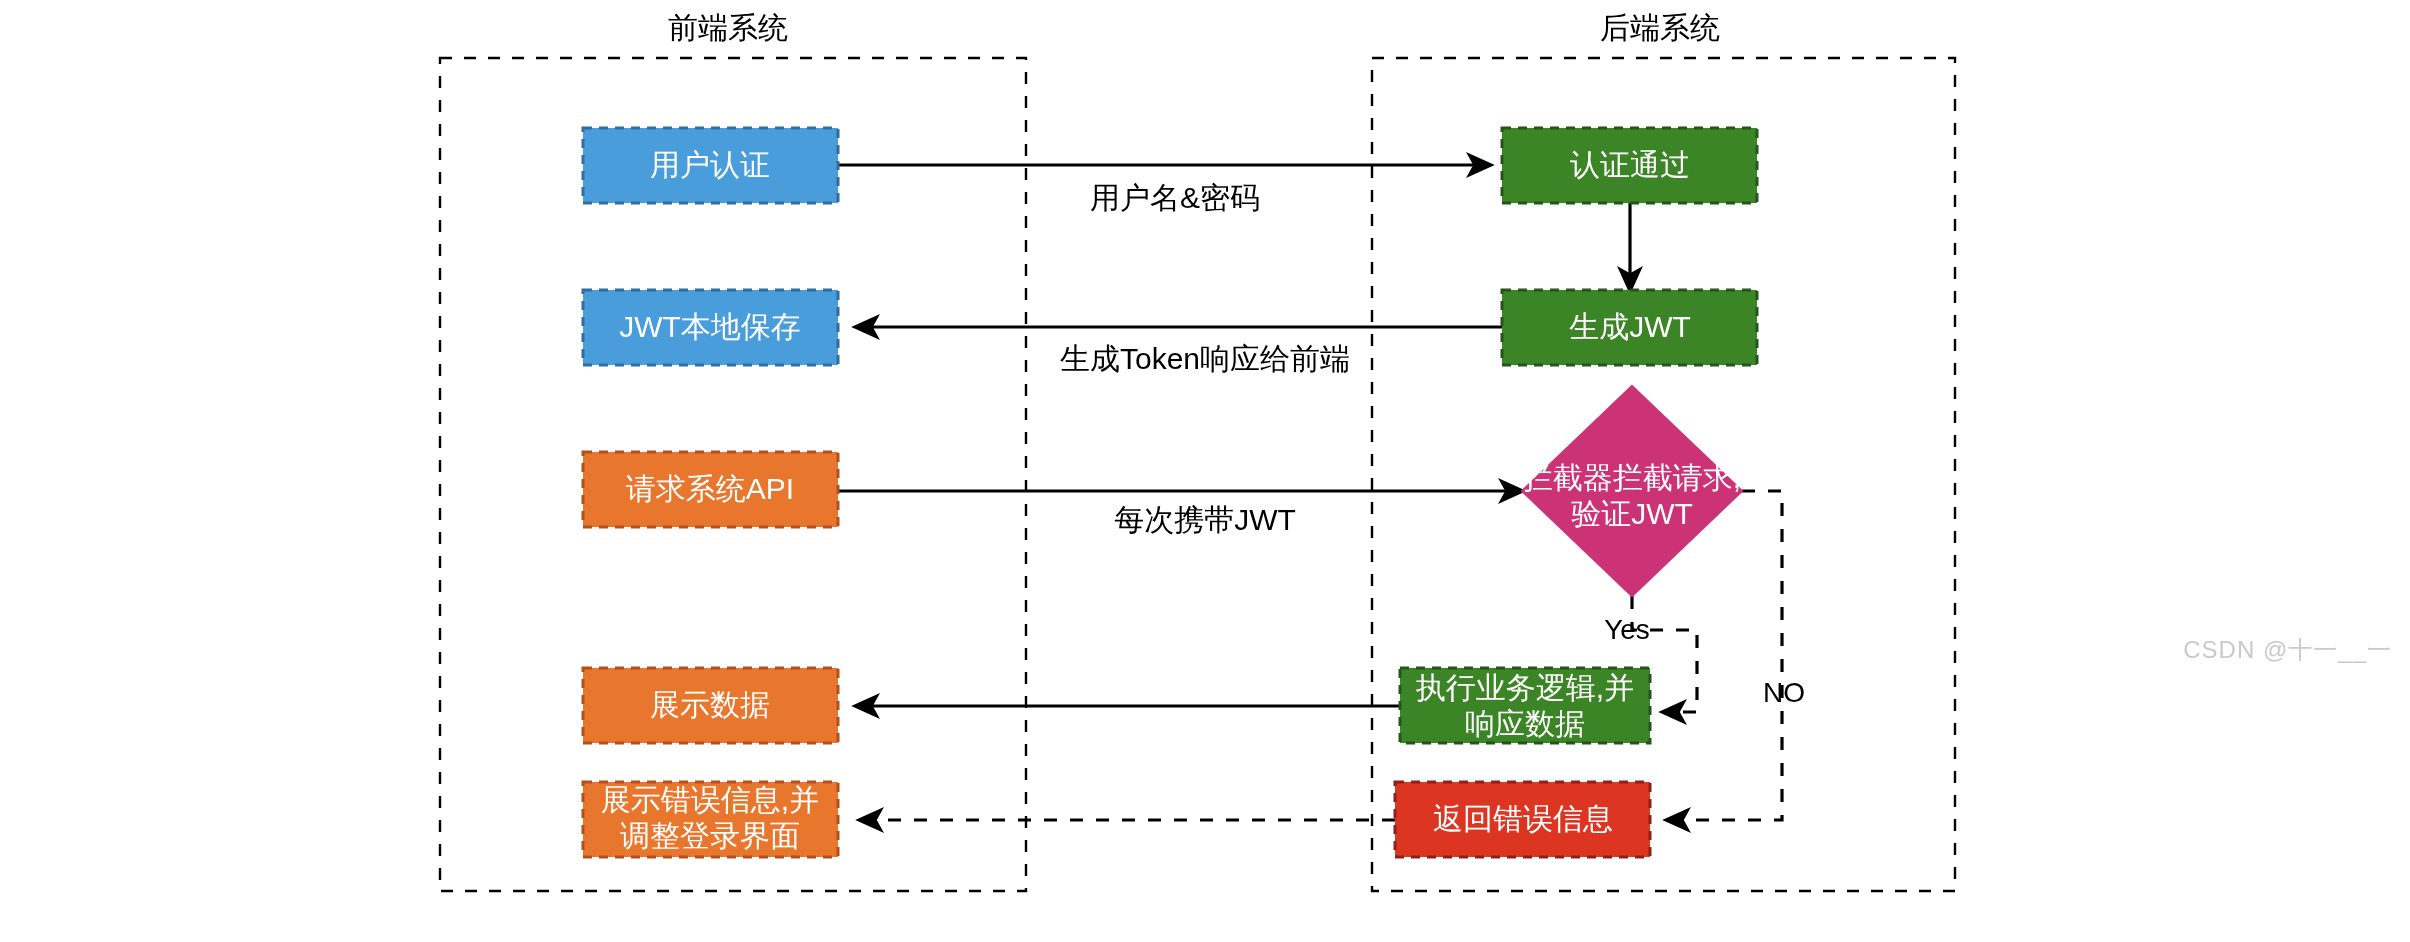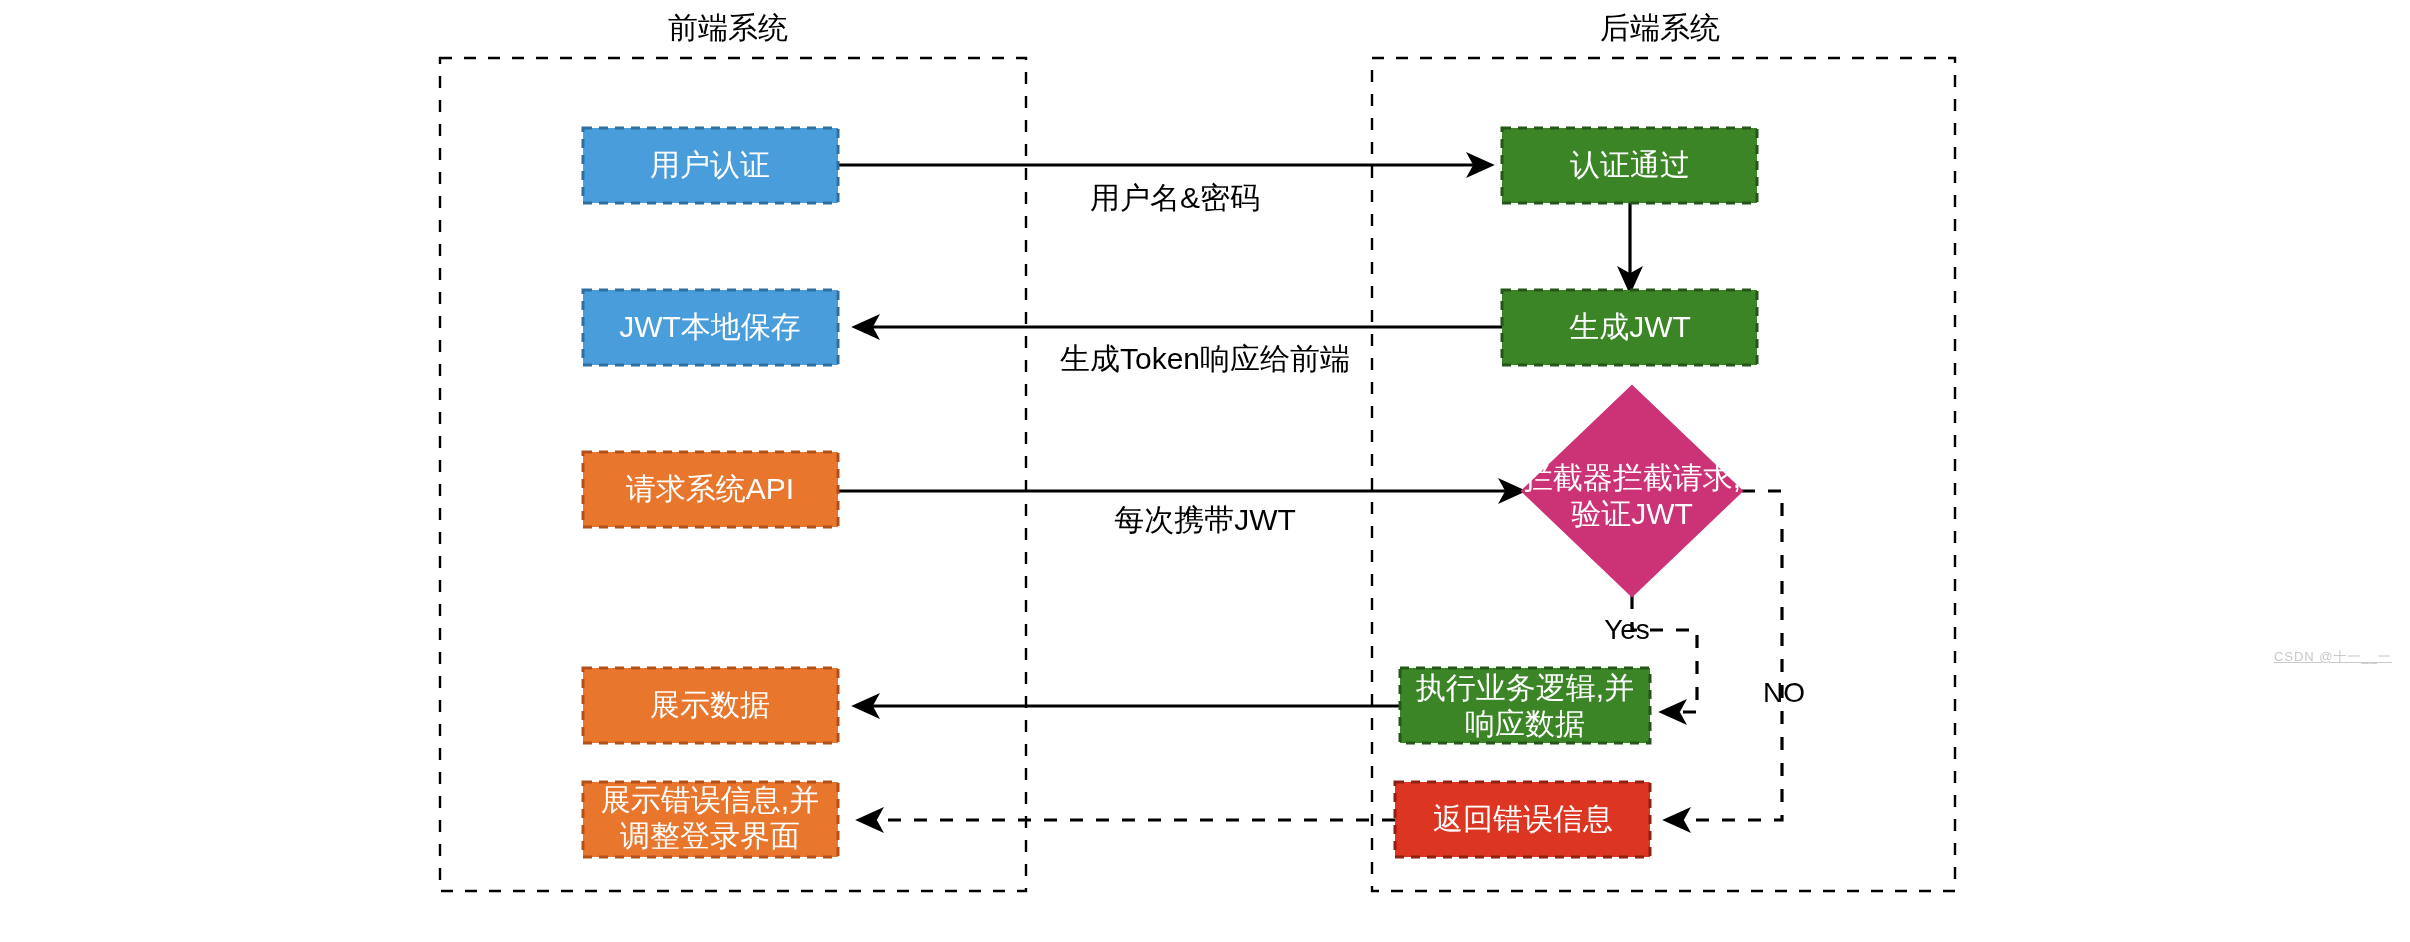--- a/index.html
+++ b/index.html
@@ -4,22 +4,22 @@
 <style>
   html,body{margin:0;padding:0;background:#ffffff;}
   body{width:2410px;height:942px;overflow:hidden;
        font-family:"Liberation Sans","DejaVu Sans",sans-serif;}
   #stage{position:relative;width:2410px;height:672px;background:#fff;}
   svg#diagram{position:absolute;left:0;top:0;width:2410px;height:942px;display:block;}
   .lane-title{font-size:30px;fill:#000;text-anchor:middle;dominant-baseline:middle;}
   .node-label{font-size:30px;fill:#ffffff;text-anchor:middle;dominant-baseline:middle;}
   .edge-label{font-size:30px;fill:#000000;text-anchor:middle;dominant-baseline:middle;}
   .branch-label{font-size:28px;fill:#000000;text-anchor:middle;dominant-baseline:middle;}
-  .watermark{position:absolute;right:18px;bottom:6px;font-size:13px;color:#c9c9c9;
-             letter-spacing:1px;font-family:"Liberation Sans",sans-serif;text-decoration:underline;}
+  .watermark{position:absolute;right:18px;bottom:6px;font-size:24px;color:#c9c9c9;
+             letter-spacing:1px;font-family:"Liberation Sans",sans-serif;}
   .lane-box{fill:none;stroke:#000000;stroke-width:2.4;stroke-dasharray:12 12;}
   .solid-edge{stroke:#000000;stroke-width:3.2;fill:none;}
   .dashed-edge{stroke:#000000;stroke-width:3.2;fill:none;stroke-dasharray:13 13;}
   .node-rect{stroke-width:3;stroke-dasharray:9 7;}
 </style>
 </head>
 <body>
 
 <div id="stage">
 

